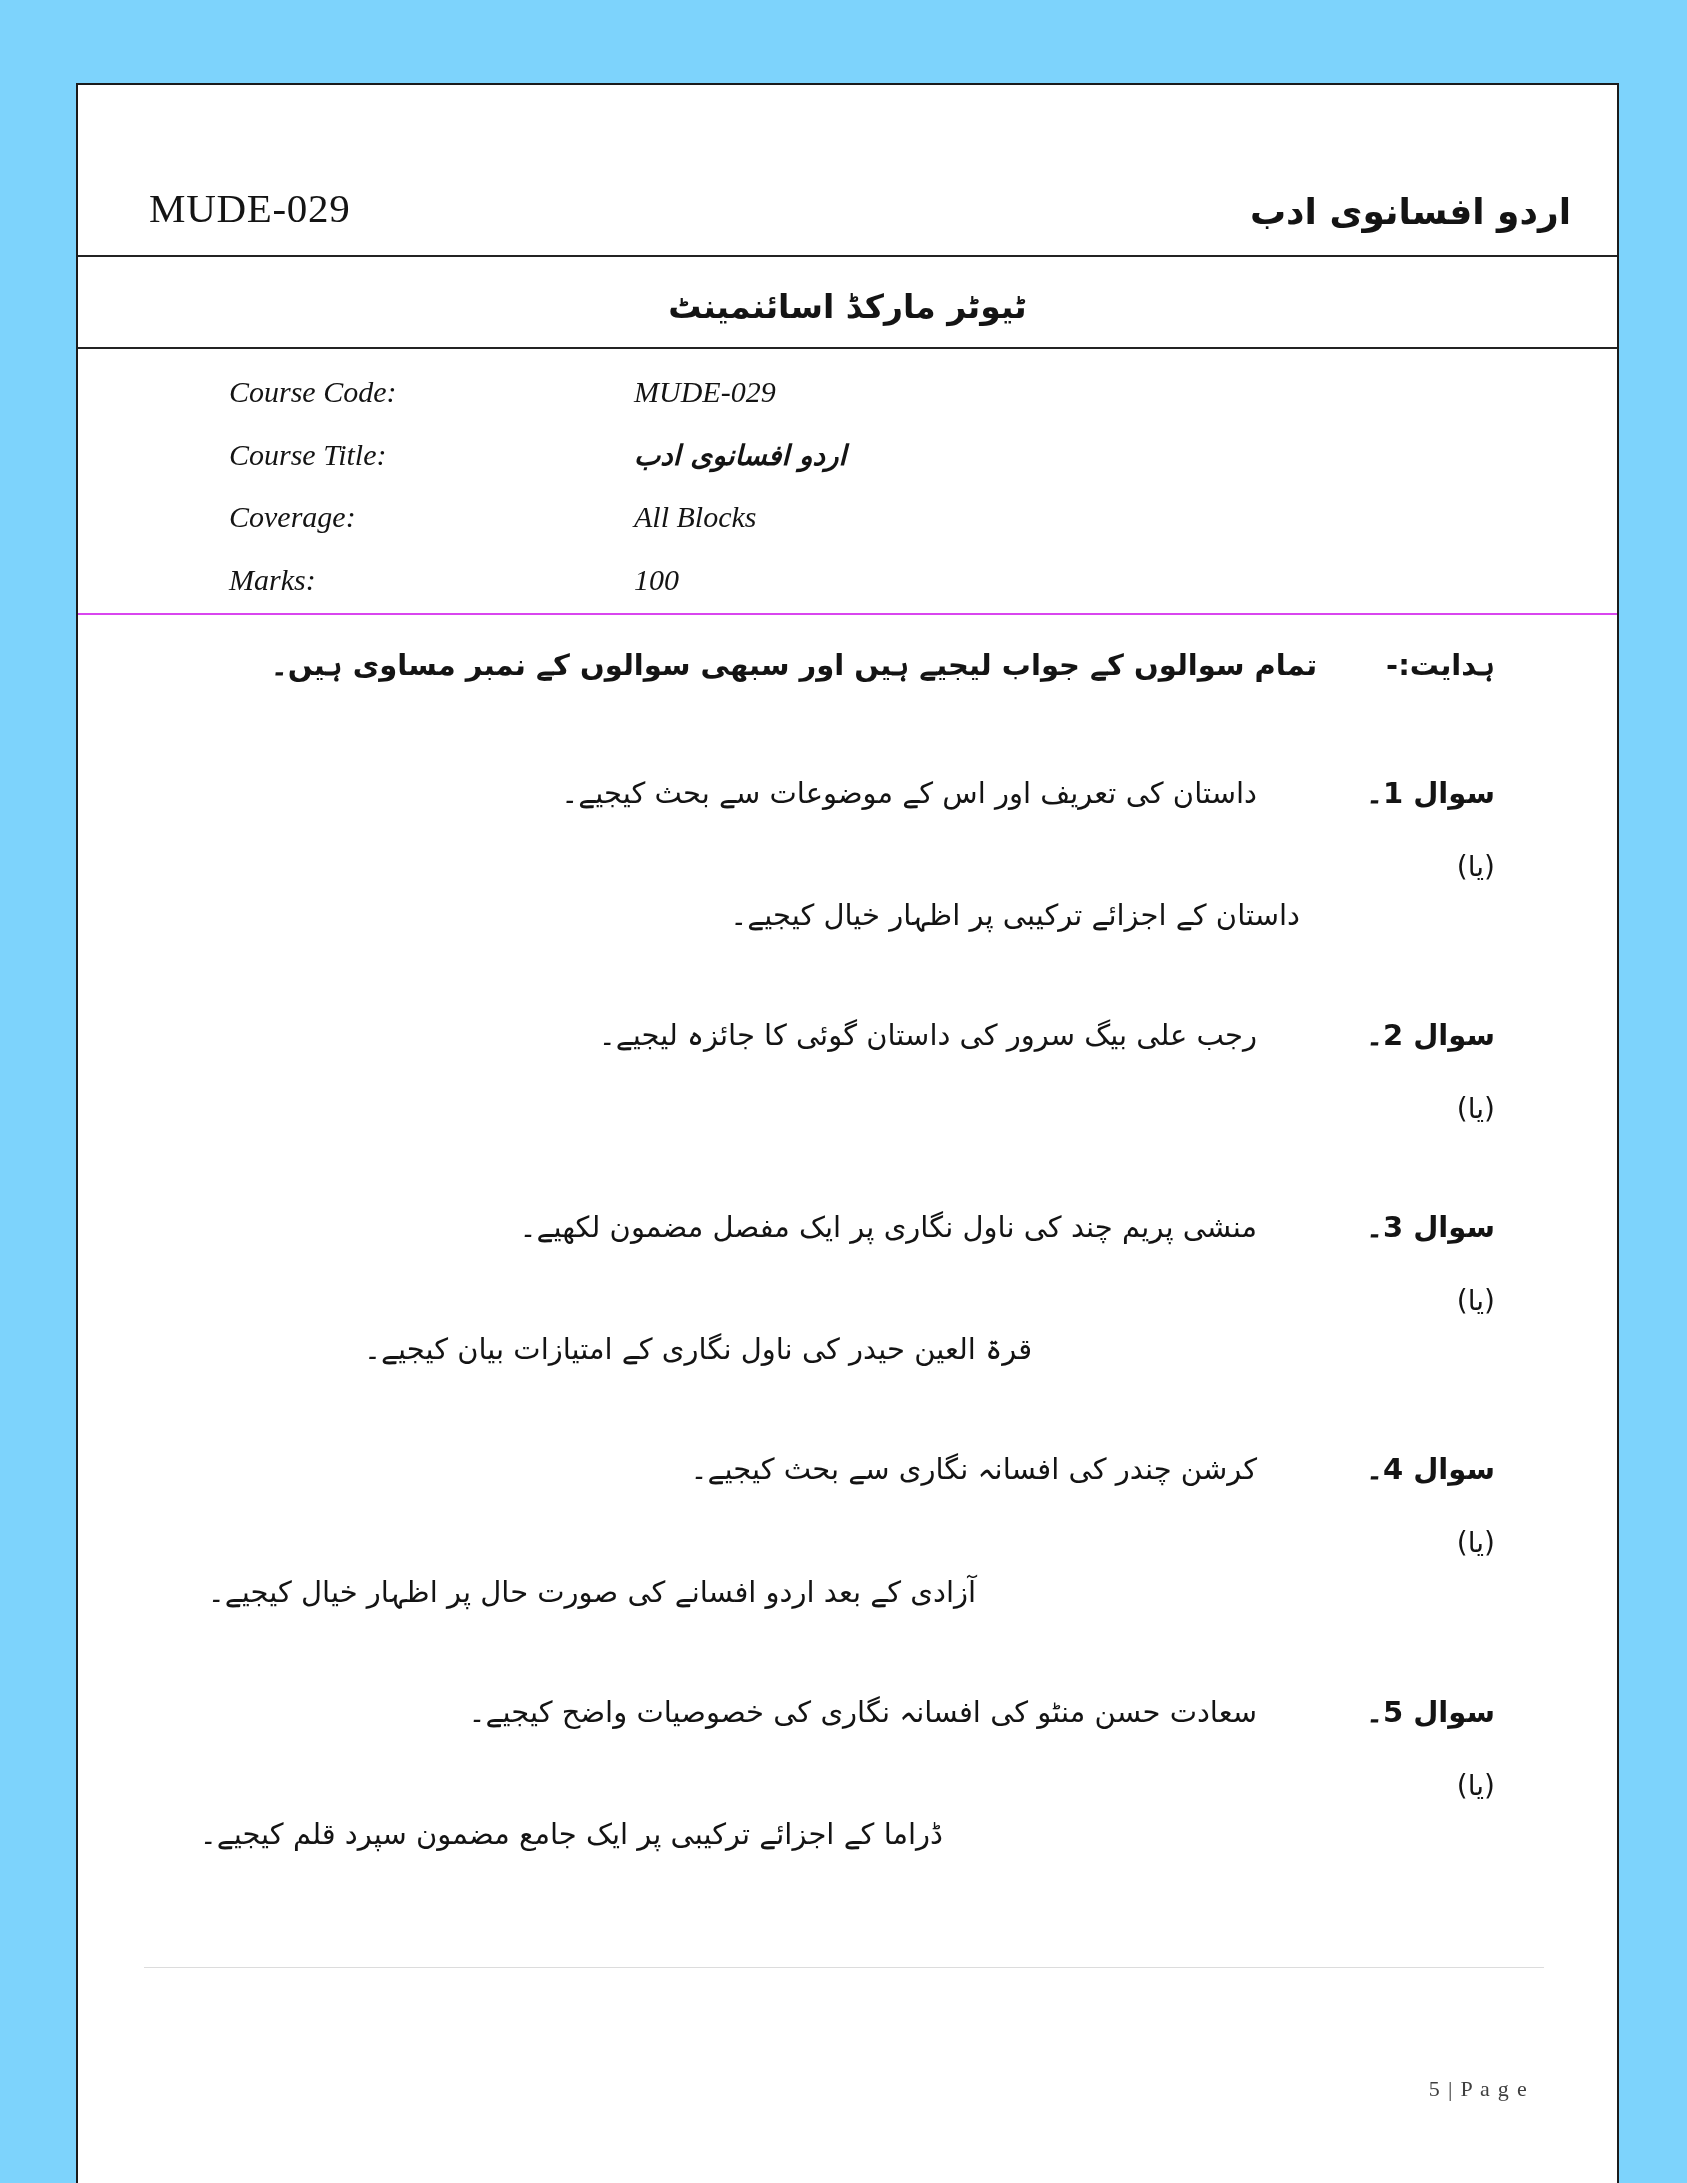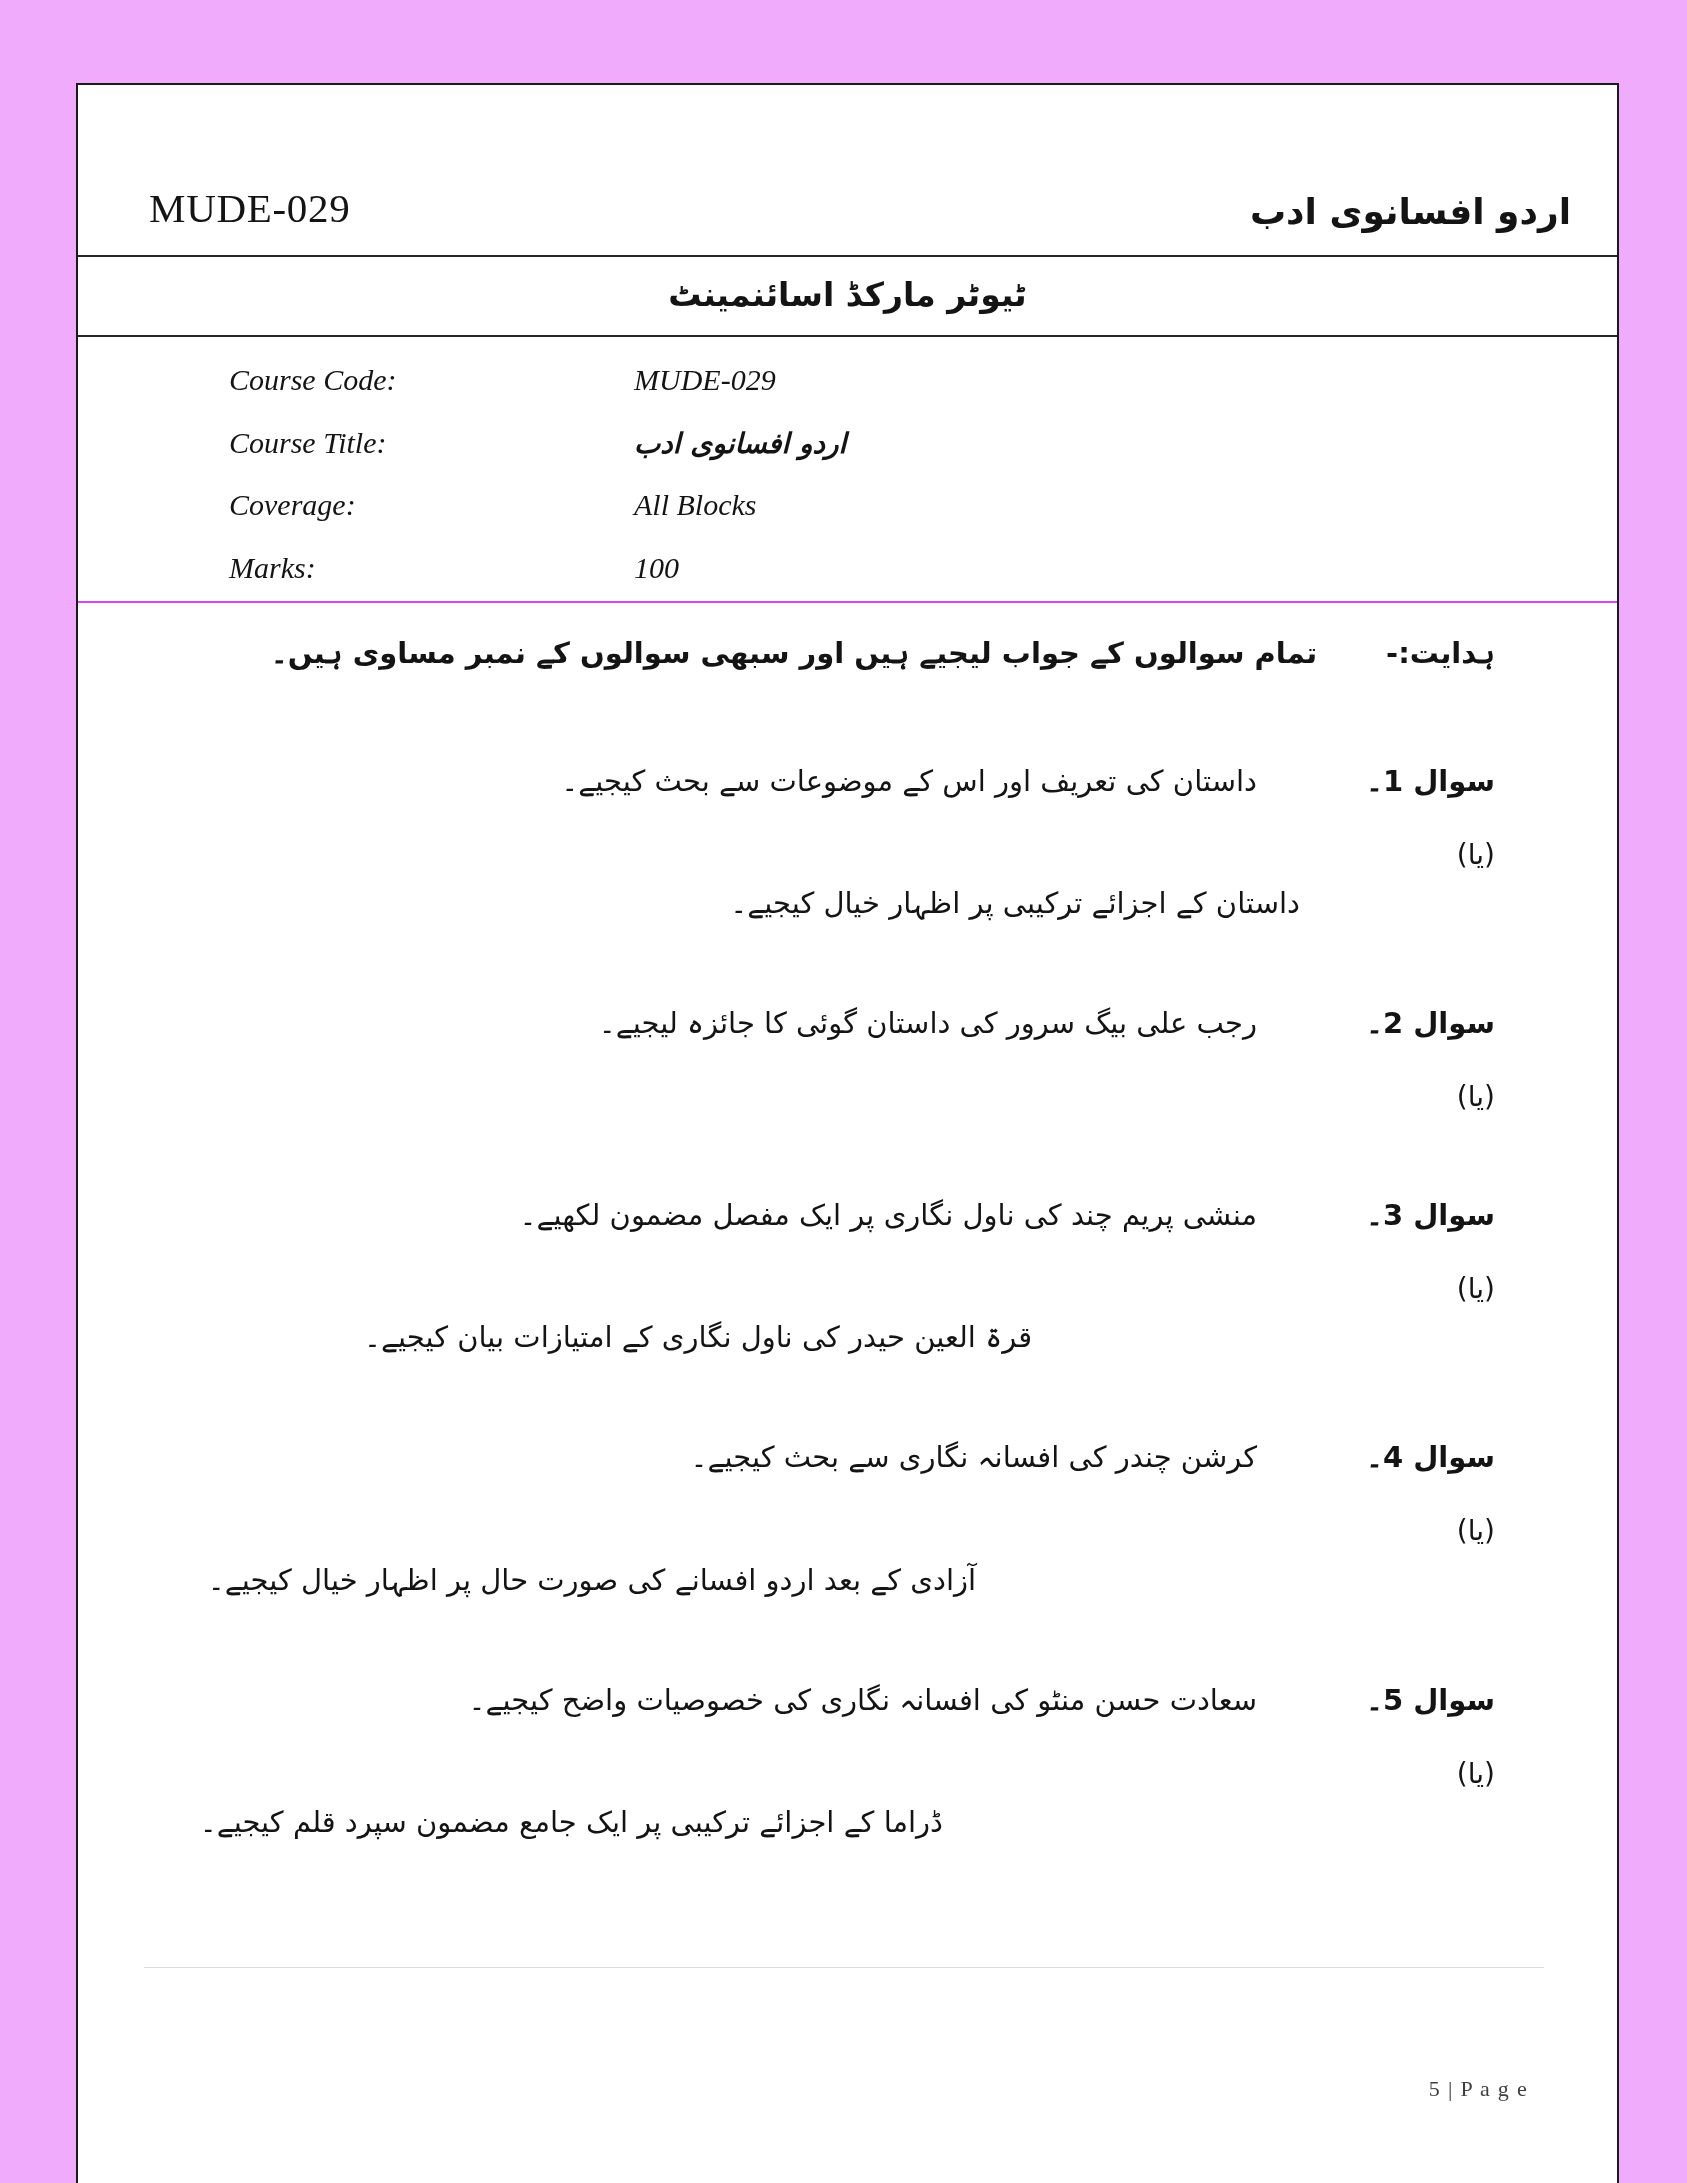--- a/index.html
+++ b/index.html
@@ -2,42 +2,42 @@
 <html lang="en" style="font-size:10.6px"><head>
 <meta charset="utf-8">
 <style>
   * { margin:0; padding:0; box-sizing:border-box; }
   html, body {
     width:1687px; height:2183px;
     background:#ffffff;
     font-family:"Liberation Serif", serif;
     color:#141414;
   }
-  .page { position:relative; width:1687px; height:2183px; background:#f0abfc; overflow:hidden; }
+  .page { position:relative; width:1687px; height:2183px; background:#7dd3fc; overflow:hidden; }
 
   .sheet {
     position:absolute; left:76px; top:83px;
     width:1543px; height:2101px;
     border:2.6px solid #1b1b1b; border-bottom:none;
     background:#fff;
   }
 
   .urdu { font-family:"DejaVu Sans", sans-serif; }
 
   .header {
     display:flex; justify-content:space-between; align-items:flex-end;
     padding:99px 46px 22.5px 71px;
     border-bottom:2px solid #232323;
   }
   .course-code-hdr { font-size:41px; letter-spacing:0.7px; }
   .header-title { font-size:36px; font-weight:700; direction:rtl; }
 
   .assign-title {
     text-align:center; font-size:33px; font-weight:700;
-    padding:18px 0 21px; border-bottom:2px solid #232323;
+    padding:30px 0 21px; border-bottom:2px solid #232323;
     direction:rtl;
   }
 
   .info { padding:26.5px 0 16px 151px; border-bottom:2px solid #d946ef;font-style:italic; }
   .info-row { display:flex; align-items:baseline; margin-bottom:28px; font-size:30px; line-height:1.15; }
   .info-row:last-child { margin-bottom:0; }
   .info-label { width:405px; flex:0 0 405px; }
   .info-value { font-size:30px; }
   .info-value.urdu { font-weight:700; font-size:28px; }
 

